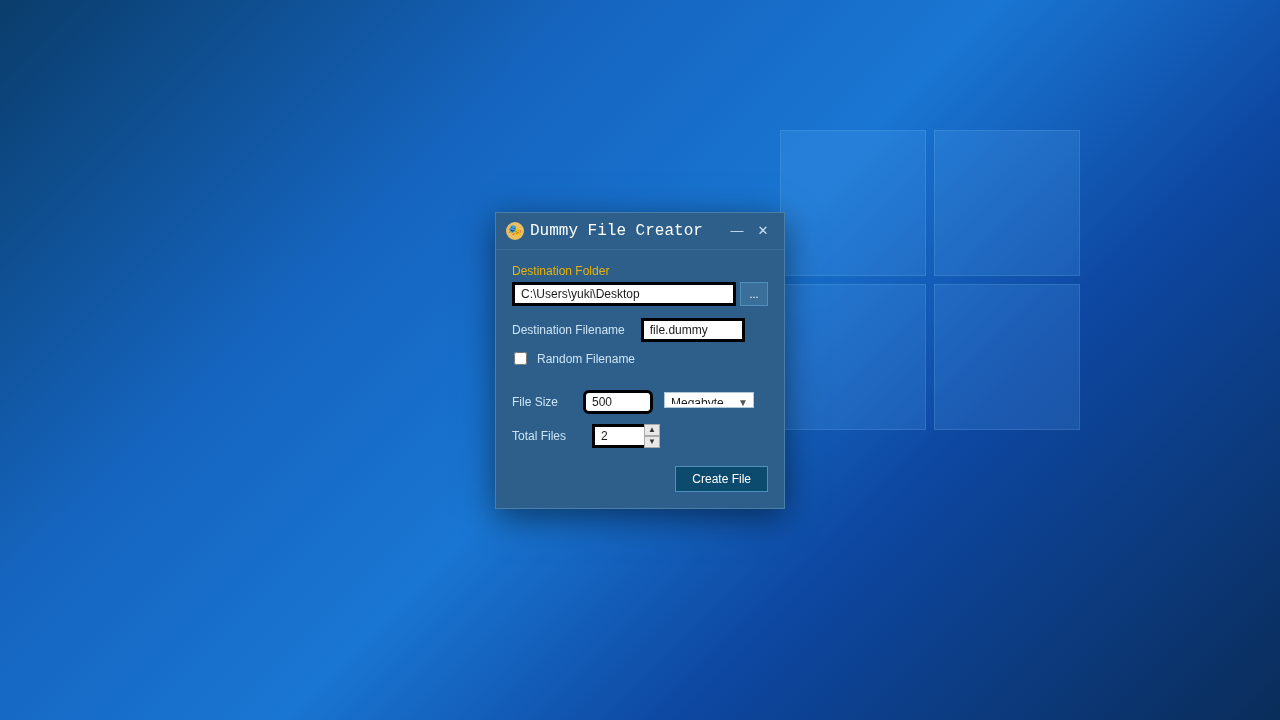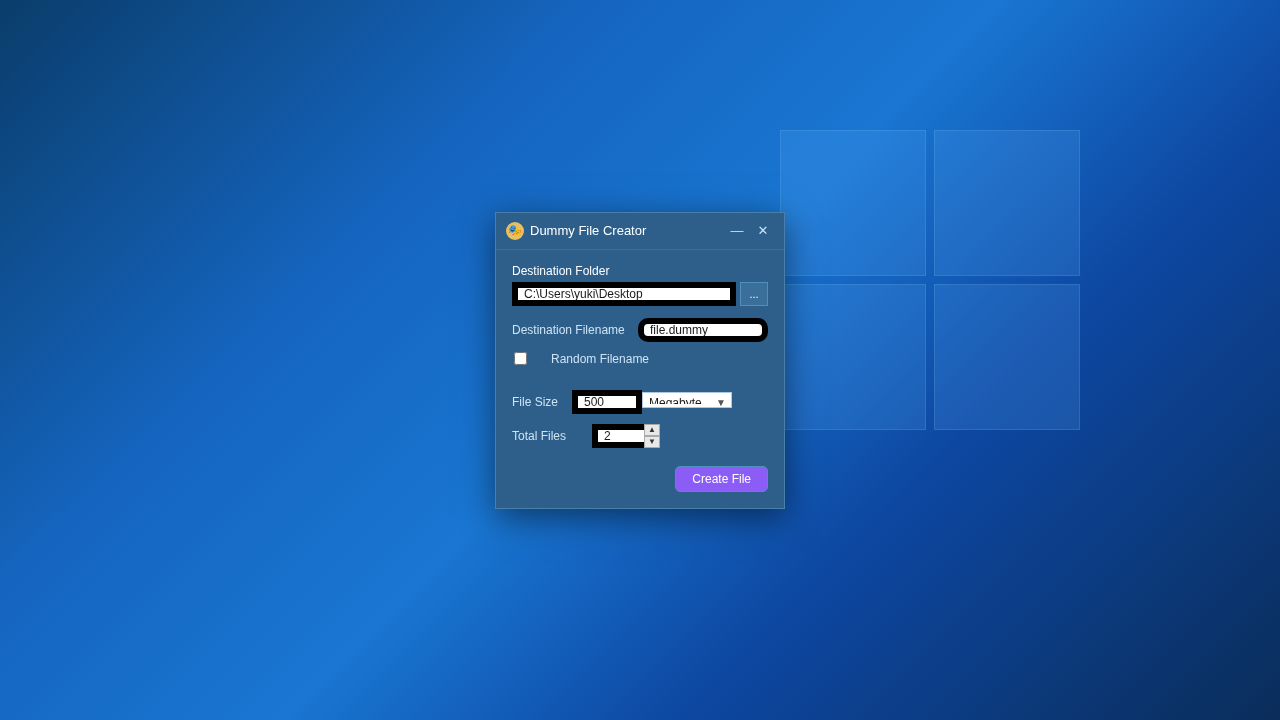--- a/index.html
+++ b/index.html
@@ -75,22 +75,23 @@
       background: #e8c060;
       border-radius: 50%;
       display: flex;
       align-items: center;
       justify-content: center;
       font-size: 11px;
     }
 
     .titlebar-title {
       color: #ffffff;
-      font-size: 13px;
+      font-size: 16px;
       font-weight: 400;
+      font-family: Liberation Mono, monospace;
     }
 
     .titlebar-controls {
       display: flex;
       gap: 4px;
     }
 
     .title-btn {
       width: 22px;
       height: 20px;
@@ -109,34 +110,34 @@
       padding: 14px 16px 16px;
       background: #2d5f8a;
     }
 
     .form-group {
       margin-bottom: 12px;
     }
 
     .form-label {
       display: block;
-      color: #ffffff;
+      color: #eab308;
       font-size: 12px;
       margin-bottom: 4px;
     }
 
     .folder-row {
       display: flex;
       gap: 4px;
       align-items: center;
     }
 
     .text-input {
       background: #ffffff;
-      border: 6px solid #000000;
+      border: 3px solid #000000;
       color: #1a1a1a;
       font-size: 12px;
       padding: 3px 6px;
       outline: none;
       height: 24px;
     }
 
     .folder-input {
       flex: 1;
       width: 100%;
@@ -164,28 +165,27 @@
     }
 
     .inline-label {
       color: #cde4f5;
       font-size: 12px;
       white-space: nowrap;
       min-width: 110px;
     }
 
     .filename-input {
-      width: 130px;
-      border-radius: 10px;
+      width: 104px;
     }
 
     .checkbox-row {
       display: flex;
       align-items: center;
-      gap: 24px;
+      gap: 10px;
       margin-bottom: 24px;
       padding-left: 2px;
     }
 
     .checkbox-input {
       width: 13px;
       height: 13px;
       accent-color: #2d5f8a;
       border: 1px solid #aac8e0;
       cursor: pointer;
@@ -193,32 +193,33 @@
 
     .checkbox-label {
       color: #cde4f5;
       font-size: 12px;
       cursor: pointer;
     }
 
     .size-row {
       display: flex;
       align-items: center;
-      gap: 0;
+      gap: 11px;
       margin-bottom: 10px;
     }
 
     .size-label {
       color: #cde4f5;
       font-size: 12px;
       min-width: 60px;
     }
 
     .size-input {
       width: 70px;
+      border-radius: 6px;
     }
 
     .select-wrapper {
       position: relative;
       display: inline-block;
     }
 
     .unit-select {
       appearance: none;
       background: #ffffff;
@@ -288,27 +289,27 @@
       padding: 0;
     }
 
     .dialog-footer {
       display: flex;
       justify-content: flex-end;
       padding-top: 4px;
     }
 
     .create-btn {
-      background: #8b5cf6;
+      background: #0c4a6e;
       border: 1px solid #5090bc;
       color: #ffffff;
       font-size: 12px;
       padding: 5px 16px;
       cursor: pointer;
-      border-radius: 5px;
+      border-radius: 0;
     }
   </style>
 </head>
 <body>
 
 <div class="win-logo">
   <div class="win-logo-grid">
     <div class="win-pane"></div>
     <div class="win-pane"></div>
     <div class="win-pane"></div>

